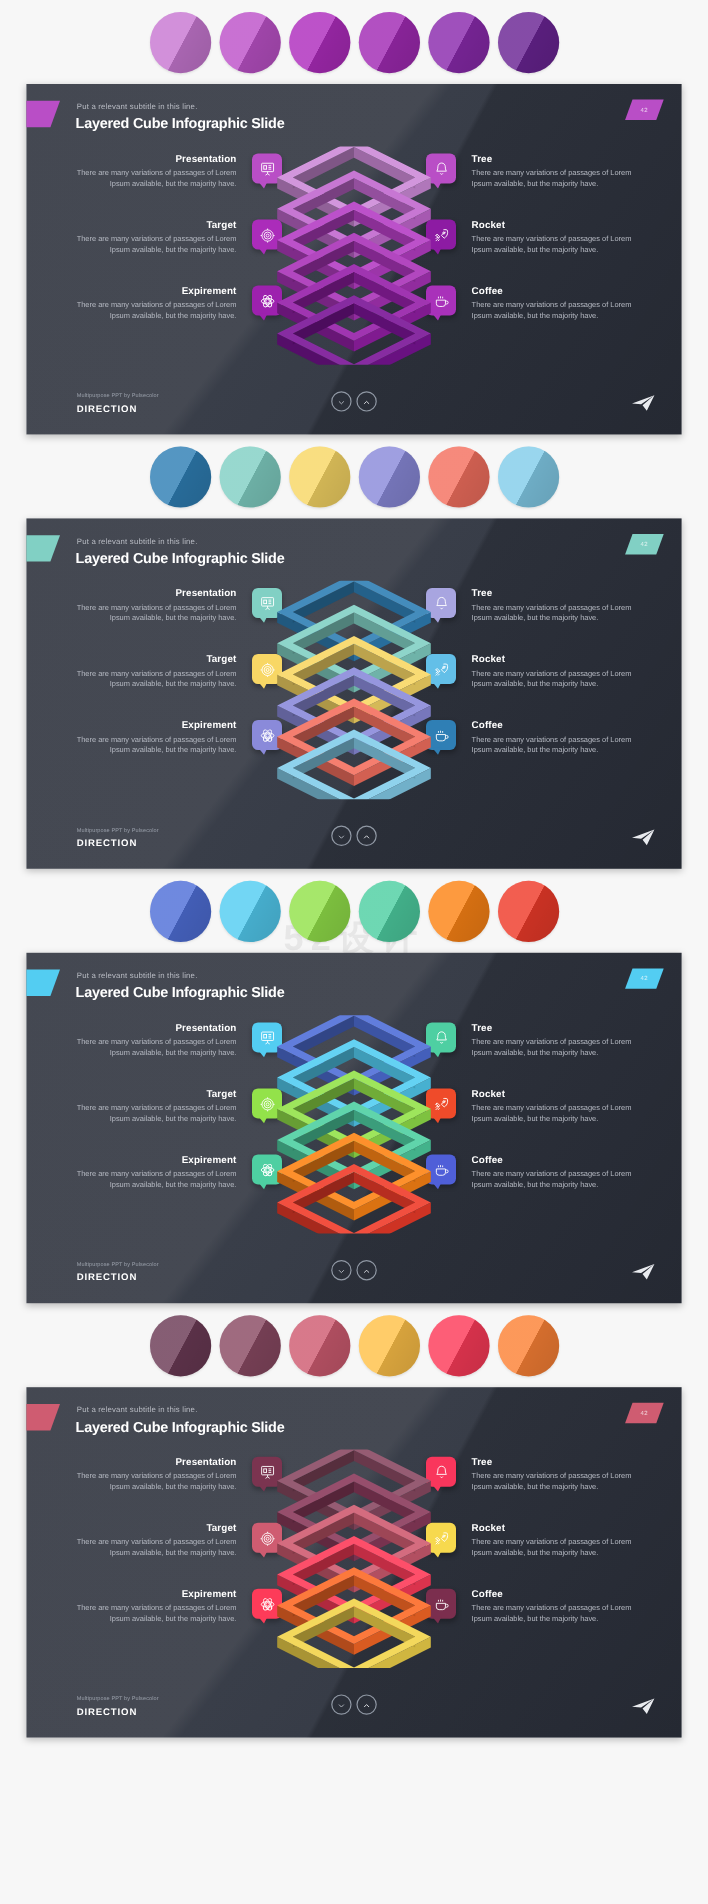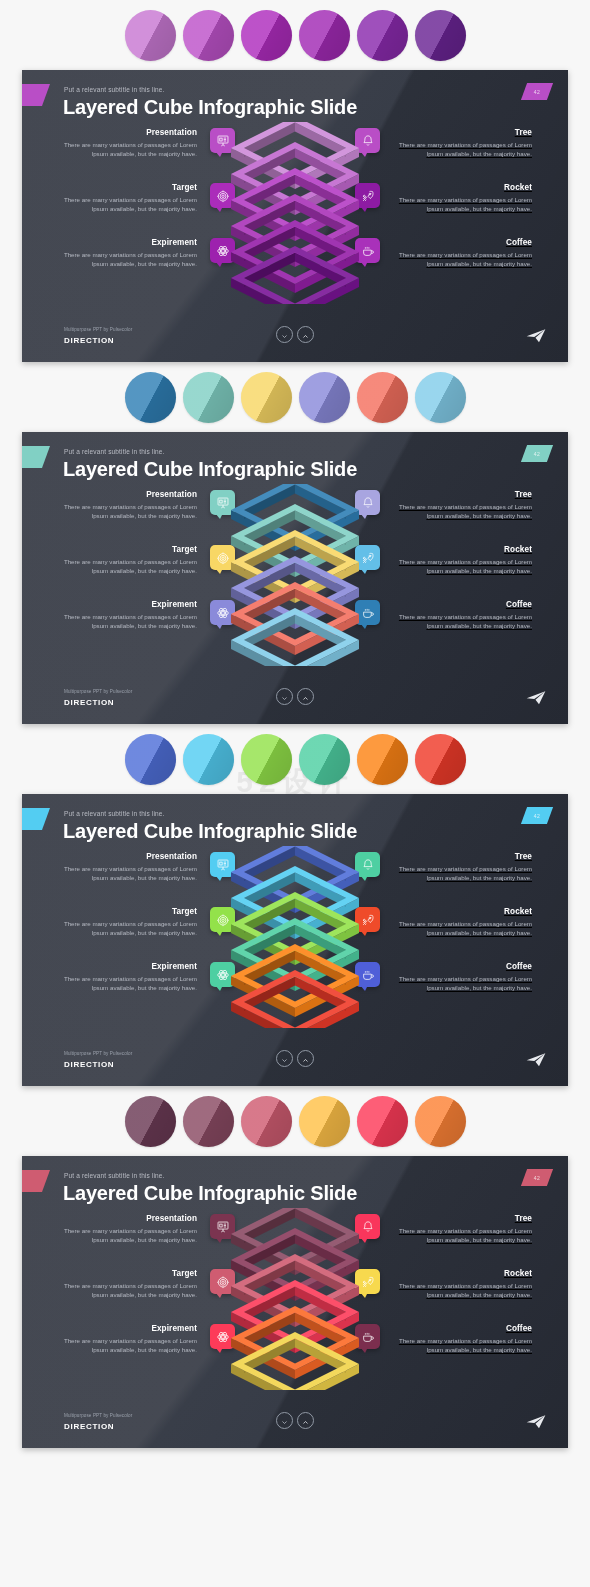--- a/index.html
+++ b/index.html
@@ -60,31 +60,31 @@
     font-size:5px;color:rgba(255,255,255,.75);letter-spacing:.3px;
   }
   .badge span{transform:skewX(20deg);}
 
   .subtitle{
     position:absolute;left:42px;top:16px;
     font-size:6.5px;color:#b9bcc4;letter-spacing:.15px;
   }
   .title{
     position:absolute;left:41px;top:26px;
-    font-size:20px;font-weight:bold;color:#ffffff;letter-spacing:-.2px;
+    font-size:12px;font-weight:bold;color:#ffffff;letter-spacing:-.2px;
   }
 
   
   .col{position:absolute;top:58px;width:185px;}
   .col-left{left:36px;}
   .col-right{left:325px;}
 
   .item{position:relative;height:55px;margin-bottom:0;}
   .item.left{padding-right:46px;text-align:right;}
-  .item.right{padding-left:46px;text-align:right;text-decoration:underline;}
+  .item.right{padding-left:46px;text-align:left;}
 
   .item-title{font-size:8.2px;font-weight:bold;color:#ffffff;margin:0 0 3px 0;letter-spacing:.1px;}
   .item-desc{font-size:6.2px;line-height:9px;color:#b6bac3;margin:0;}
 
   .pin{
     position:absolute;top:0;
     width:25px;height:25px;border-radius:5px;
     display:flex;align-items:center;justify-content:center;
     box-shadow:0 2px 4px rgba(0,0,0,.28);
   }

